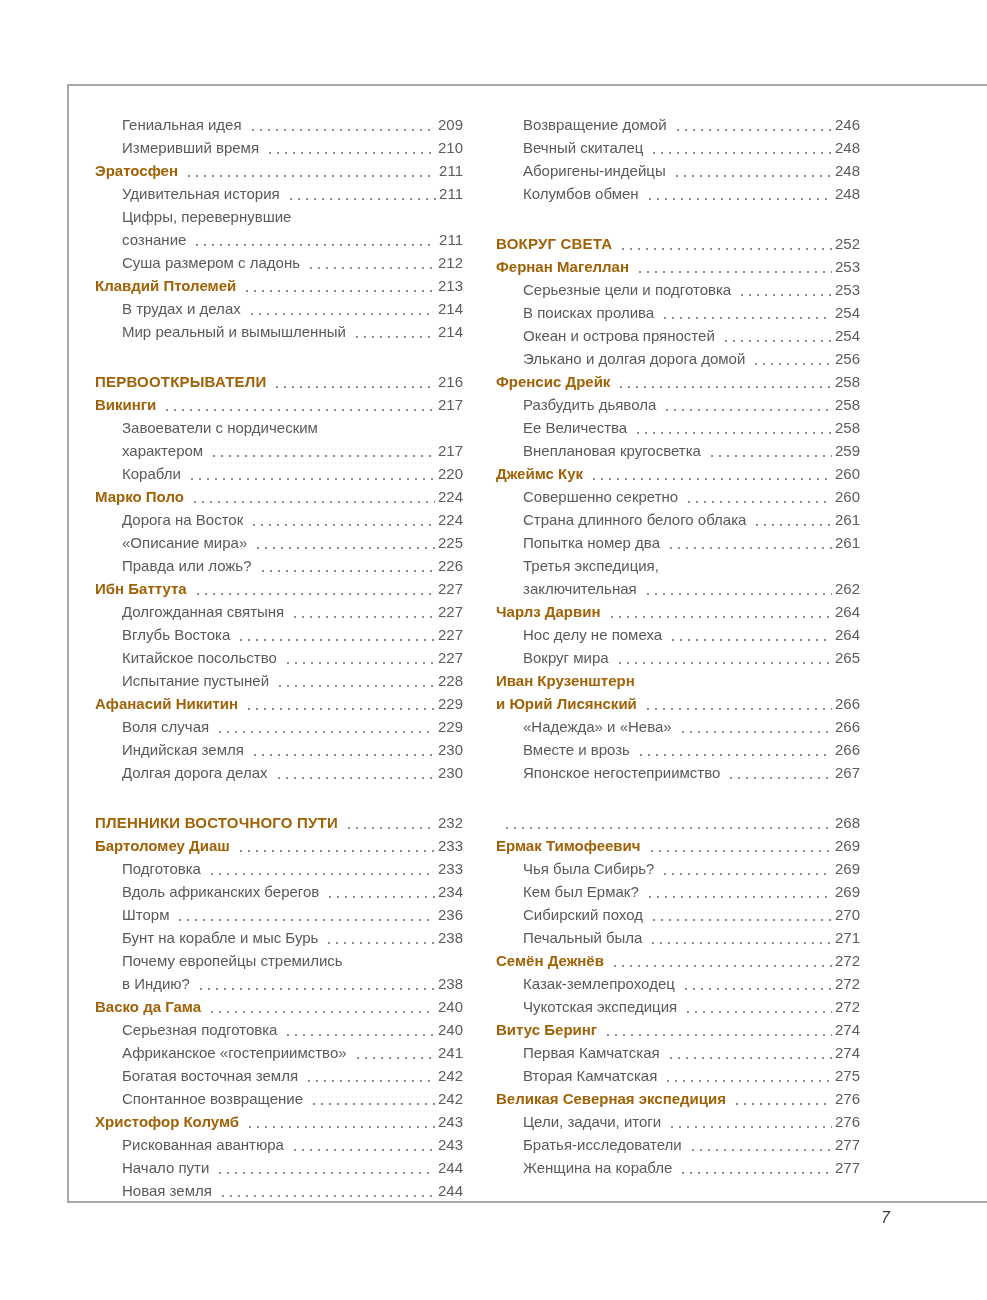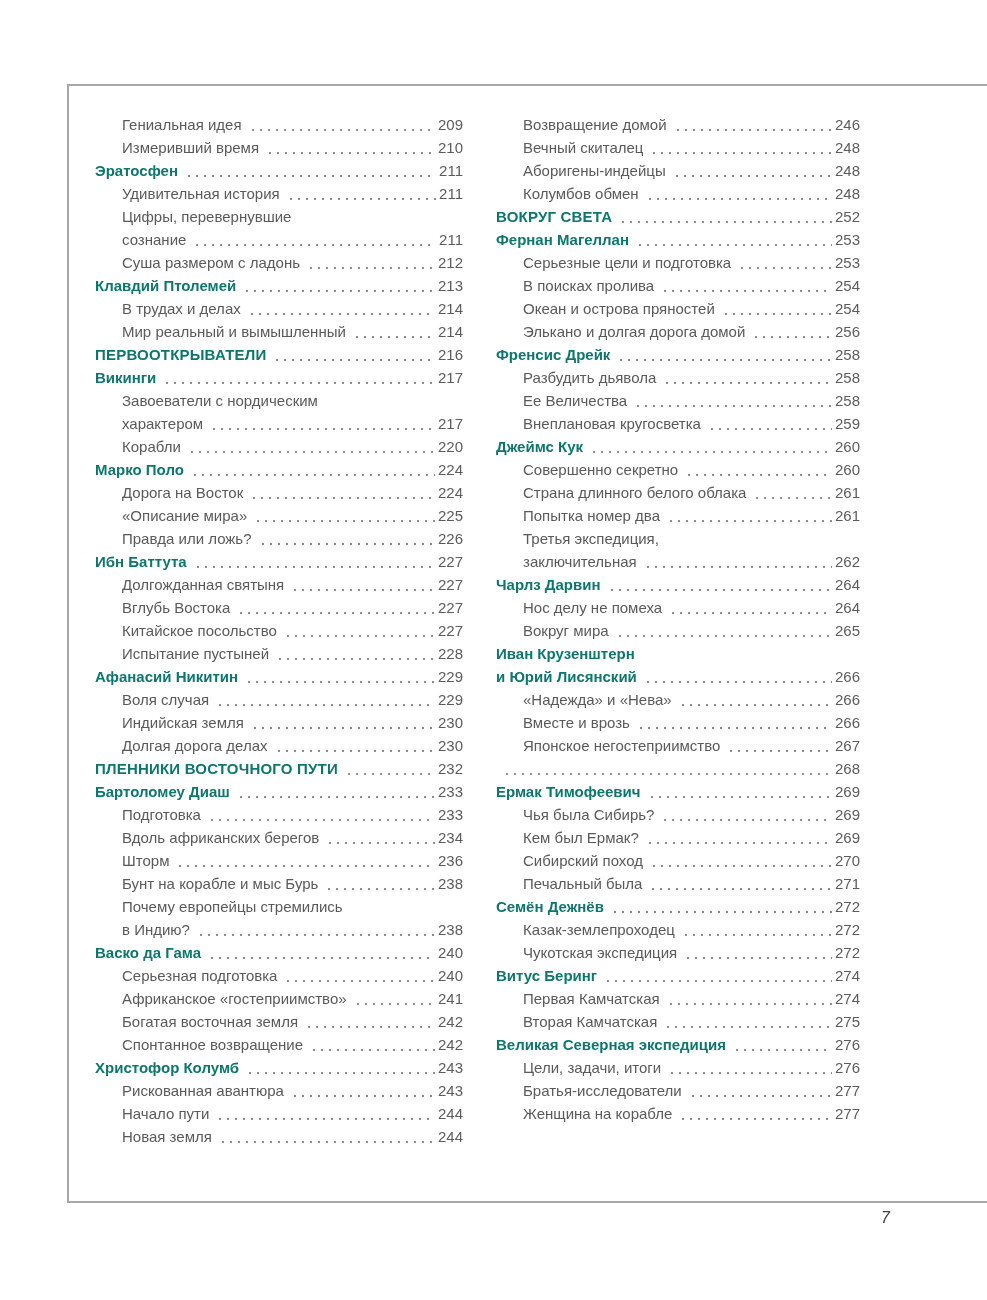--- a/index.html
+++ b/index.html
@@ -18,23 +18,23 @@
     background:#ffffff;
   }
   .col { position:absolute; top:27px; }
   .col-left  { left:26px;  width:368px; }
   .col-right { left:427px; width:364px; }
   .row {
     display:flex; align-items:baseline;
     height:23px; line-height:23px;
     font-size:15px; color:#5a5a5a;
   }
-  .row.gap { }
+  .row.gap { margin-top:27px; }
   .row.sub { padding-left:27px; }
-  .row.chapter .lbl, .row.section .lbl { font-weight:bold; color:#0f766e; }
+  .row.chapter .lbl, .row.section .lbl { font-weight:bold; color:#a16207; }
   .row.section .lbl { letter-spacing:0.2px; }
   .lbl { white-space:nowrap; }
   .dots {
     flex:1 1 auto; min-width:10px;
     align-self:stretch;
     margin:0 3px 0 5px;
     background-image:radial-gradient(circle, #8d8d8d 1.05px, rgba(0,0,0,0) 1.4px);
     background-size:8px 4px;
     background-repeat:repeat-x;
     background-position:2px calc(100% - 4.5px);

